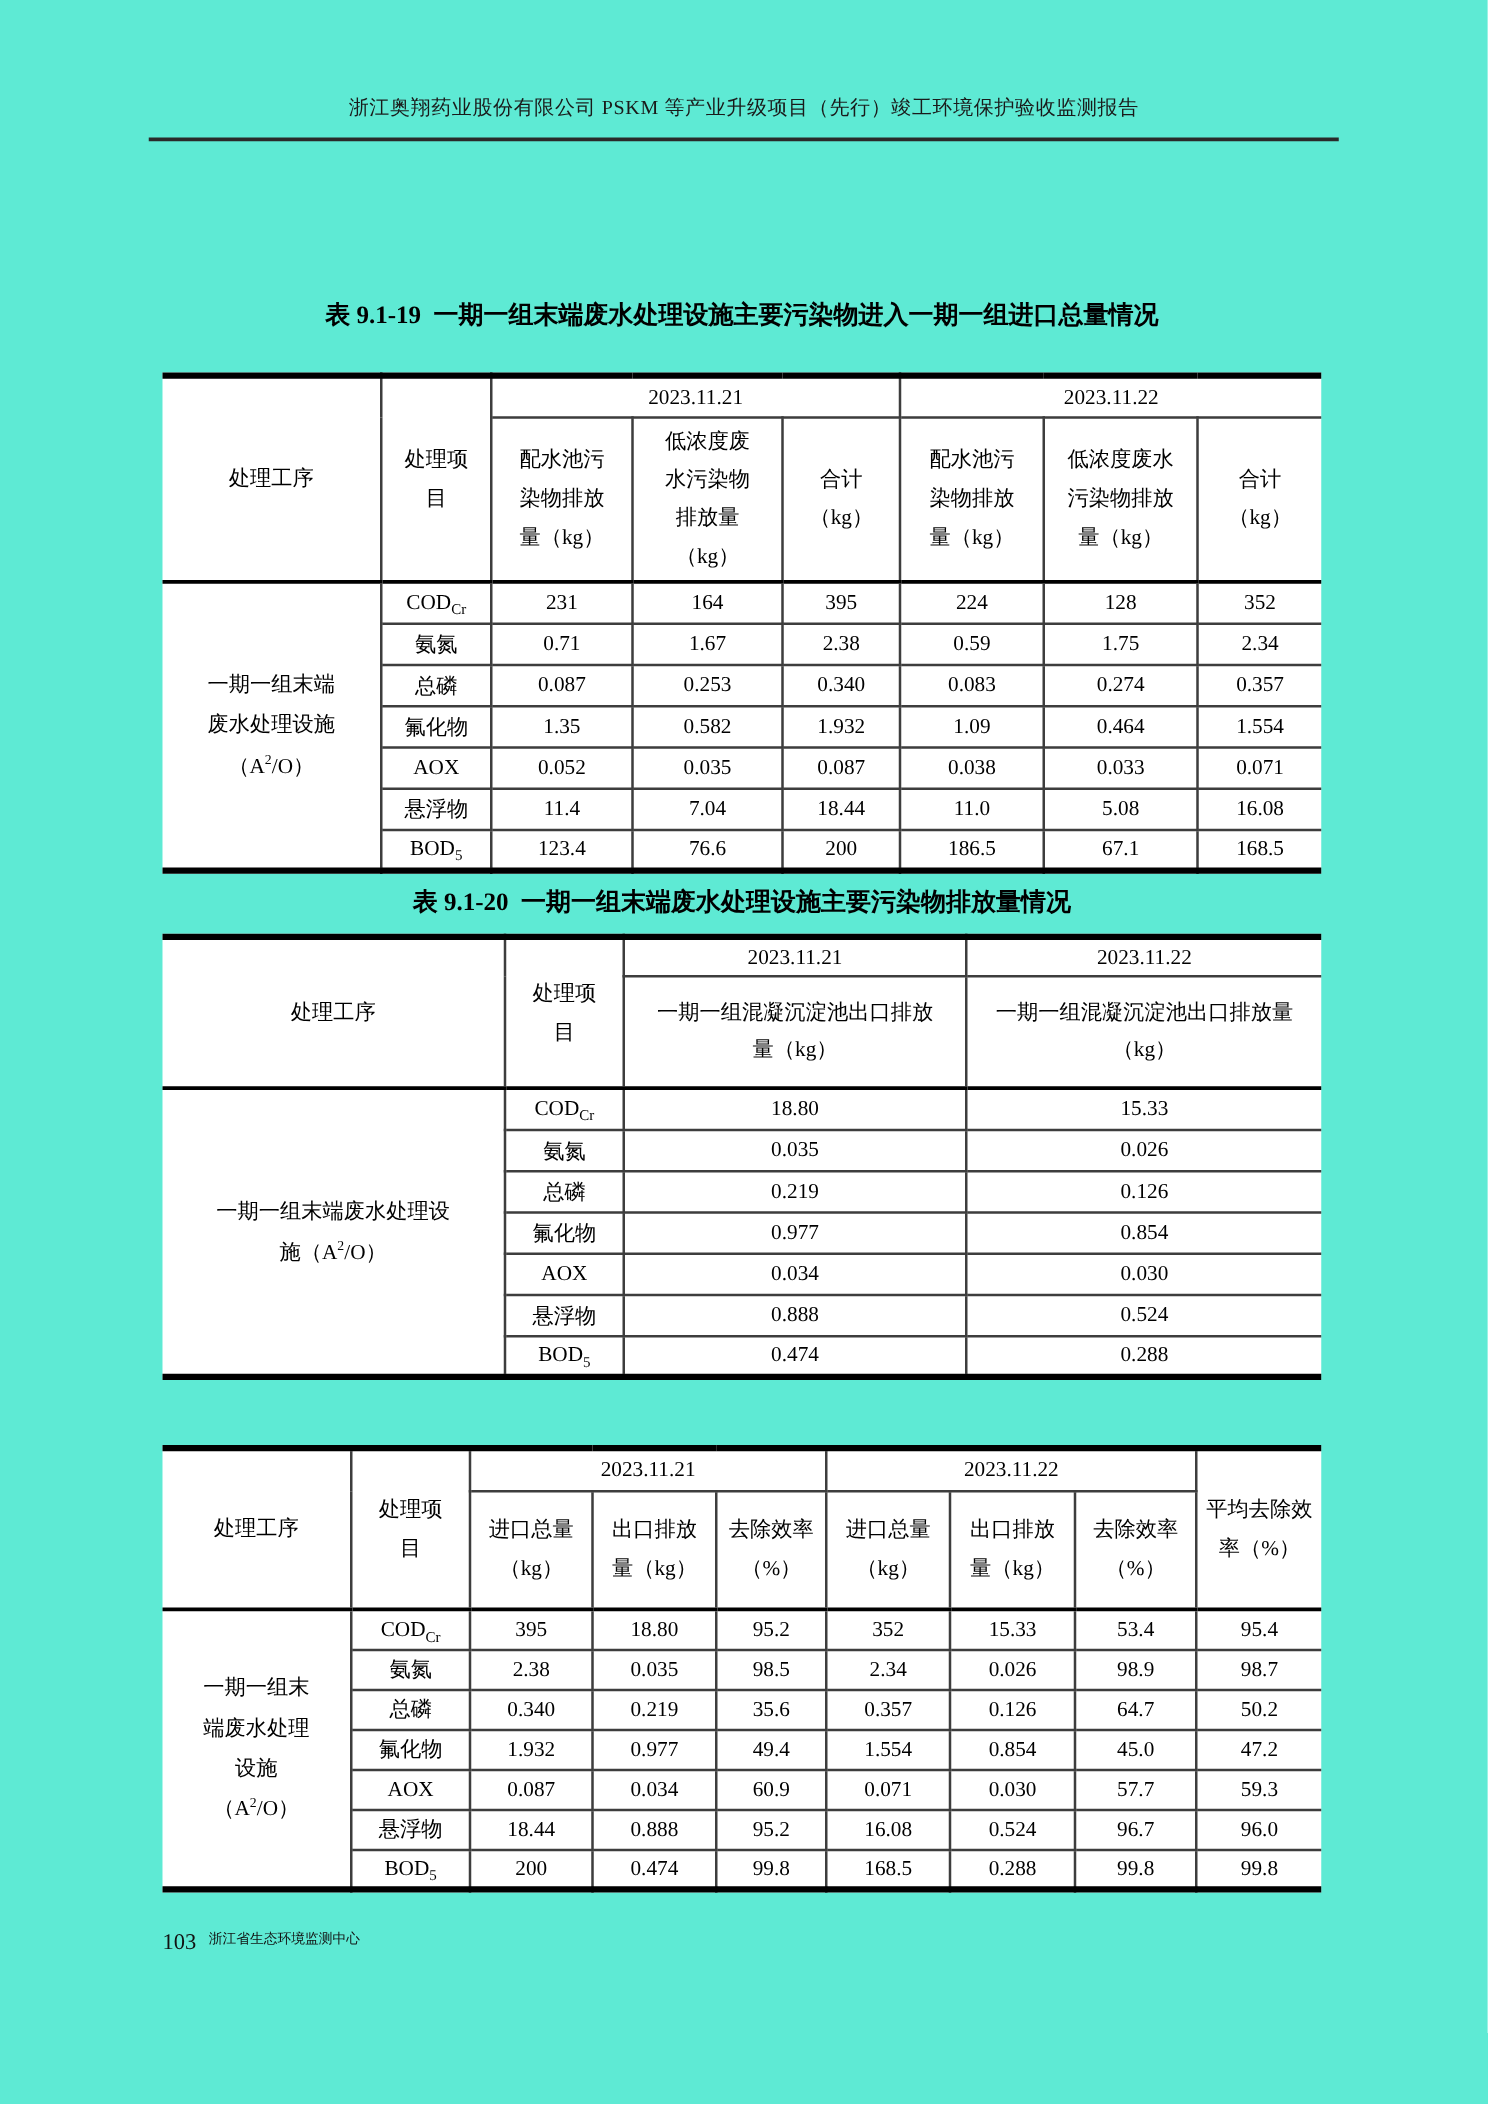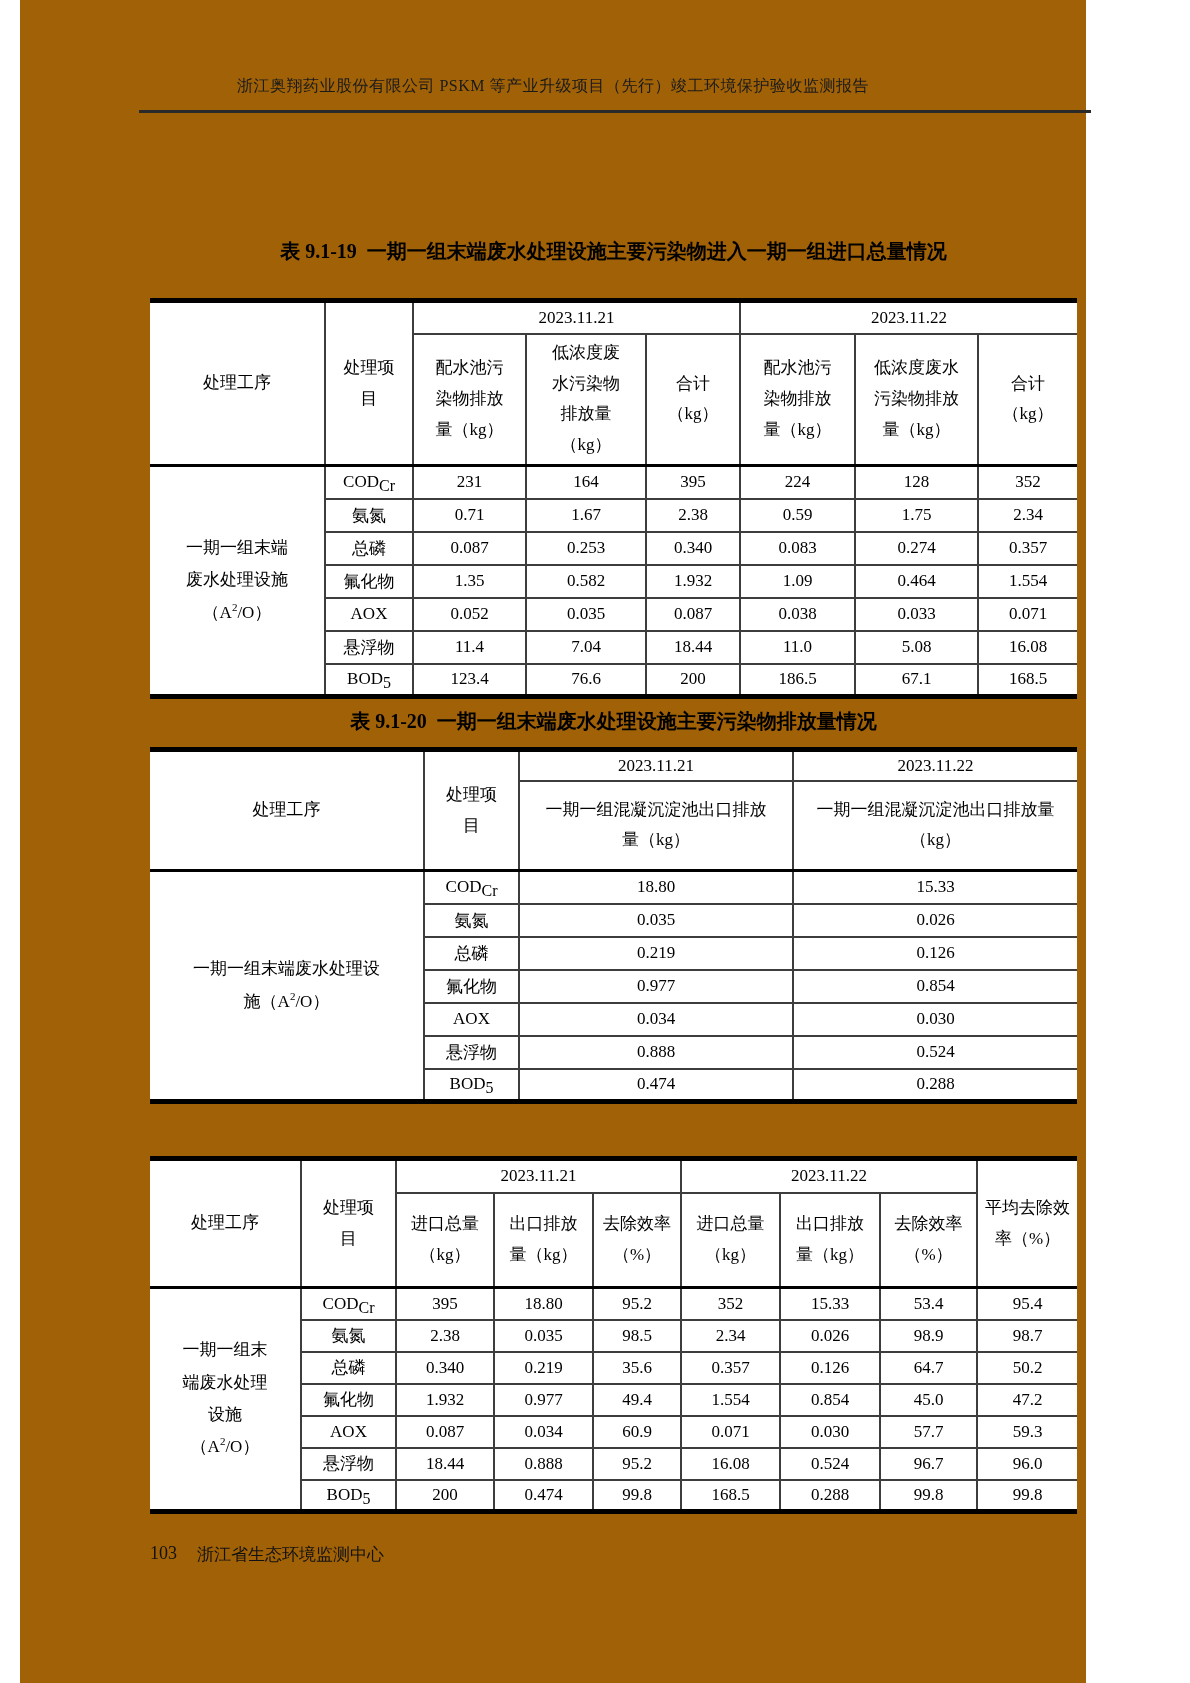--- a/index.html
+++ b/index.html
@@ -4,21 +4,21 @@
 <style>
   * { box-sizing: border-box; margin: 0; padding: 0; }
   html, body { background: #ffffff; }
   body {
     width: 1190px; height: 1683px;
     font-family: "Liberation Serif", "DejaVu Serif", serif;
     color: #000;
     position: relative;
     overflow: hidden;
   }
-  .page { position: absolute; top: 0; left: 0; width: 1066px; height: 1683px; background: #a16207; margin-left: 20px; }
+  .page { position: absolute; top: 0; left: 0; width: 1190px; height: 1683px; background: #5eead4; }
 
   .page-header-text {
     position: absolute; top: 76px; left: 0; width: 100%;
     text-align: center; font-size: 16px; color: #1a1a1a; letter-spacing: 0.5px;
   }
   .header-rule {
     position: absolute; top: 110px; left: 119px; width: 952px; height: 3px;
     background: #2a2a2a;
   }
 
@@ -69,25 +69,25 @@
   .t1 tbody td { height: 33px; }
   .t2 .th-date { height: 34px; }
   .t2 .th-sub  { height: 95px; padding: 0 8px; }
   .t2 tbody td { height: 32px; }
 
   .facility-inner { display: inline-block; line-height: 1.9; text-align: center; }
   .t0 .facility-inner { max-width: 108px; }
   .t1 .facility-inner { max-width: 196px; }
   .t2 .facility-inner { max-width: 90px; }
 
-  .rpt-table sub { font-size: 16px; line-height: 0; }
+  .rpt-table sub { font-size: 12px; line-height: 0; }
   .rpt-table sup, .facility-inner sup { font-size: 11px; line-height: 0; }
 
   .page-footer-left {
-    position: absolute; top: 1543px; left: 177px; font-size: 17px; color: #111;
+    position: absolute; top: 1543px; left: 167px; font-size: 11px; color: #111;
   }
   .page-number {
     position: absolute; top: 1543px; left: 130px; width: 927px;
     text-align: left; font-size: 18px; color: #111;
   }
 </style>
 </head>
 <body>
 
 <div class="page">

